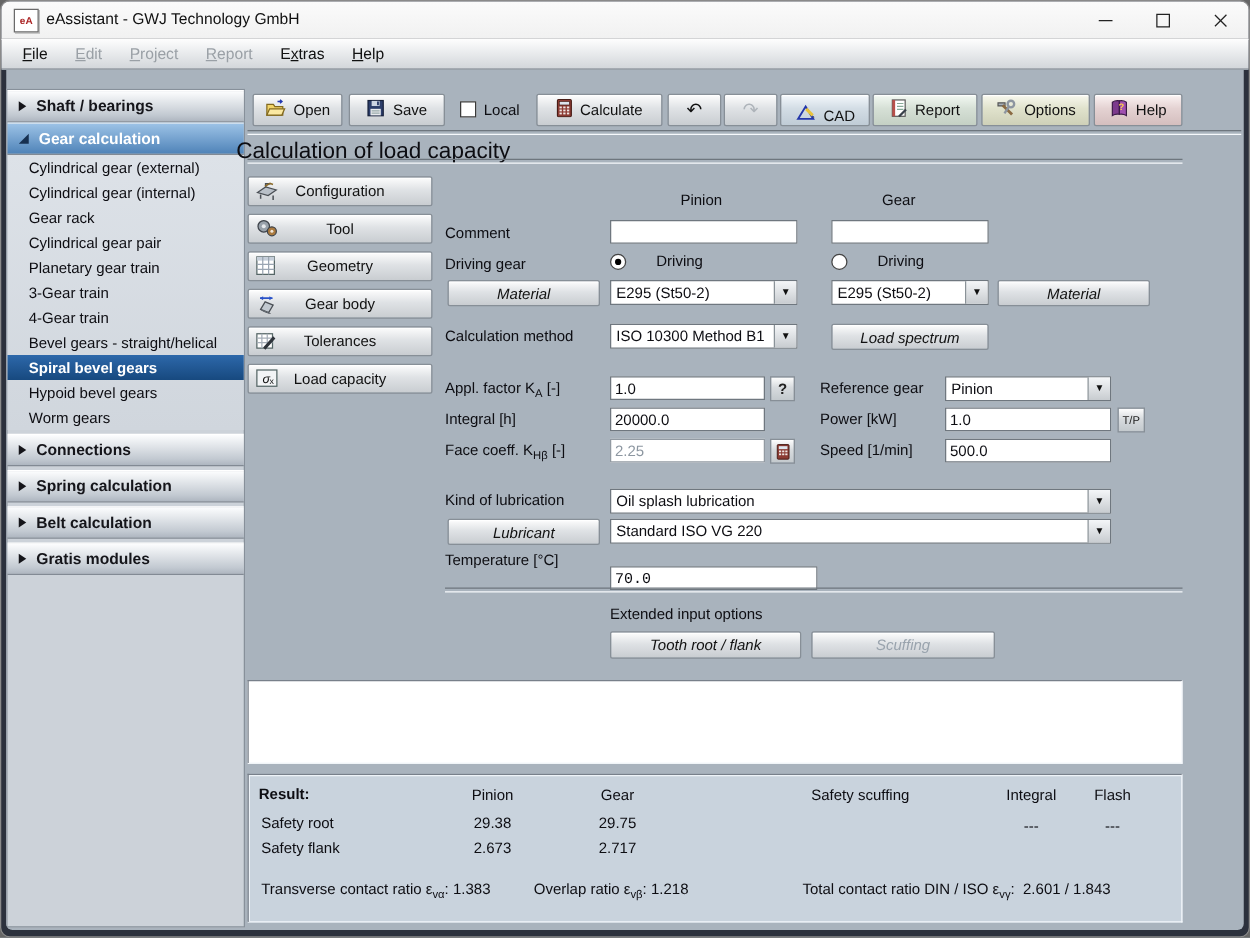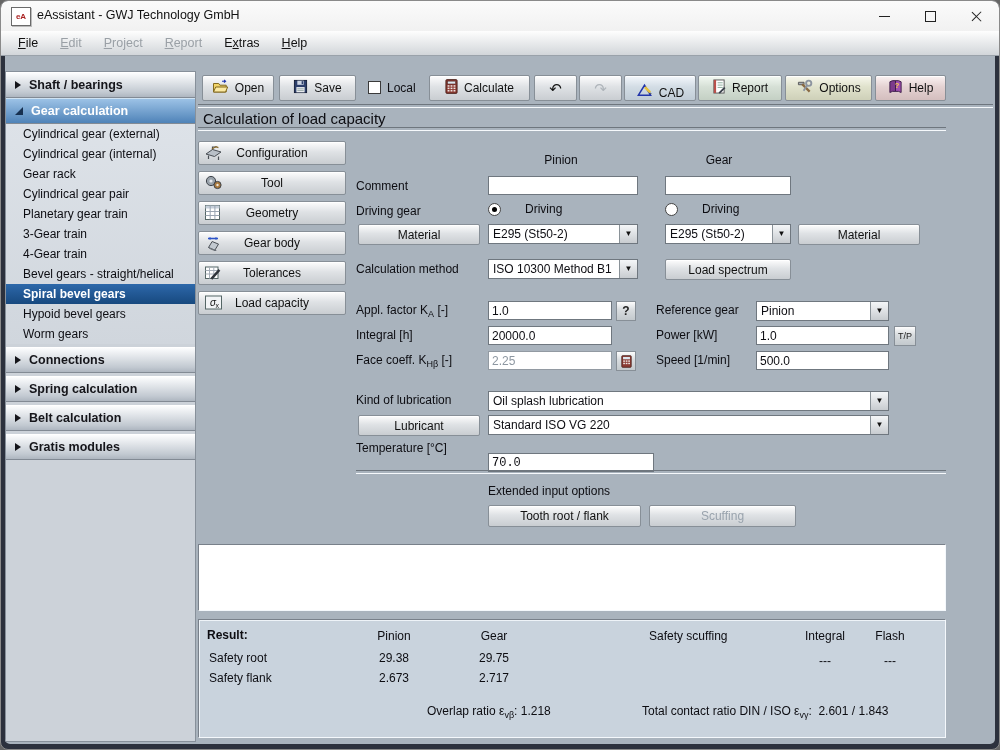--- a/index.html
+++ b/index.html
@@ -35,21 +35,21 @@
   .sb-item{height:20px;display:flex;align-items:center;padding-left:17px;font-size:12px;color:#0d0d12;box-sizing:border-box;white-space:nowrap;}
   .sb-item.selected{background:linear-gradient(180deg,#2d68aa,#17497f);color:#fff;font-weight:bold;}
   
   .tbtn,.navbtn,.fbtn{display:flex;align-items:center;justify-content:center;gap:6px;height:26px;border:1px solid #878f97;border-radius:2px;background:linear-gradient(180deg,#fdfdfd,#dfe2e5 45%,#c9cdd1);box-shadow:inset 0 1px 0 rgba(255,255,255,.9);font-size:12px;color:#111;box-sizing:border-box;white-space:nowrap;cursor:default;}
   .tbtn.tint-cad{background:linear-gradient(180deg,#f4f8fc,#d3dde5 45%,#c0ccd6);align-items:flex-end;}
   .tbtn.tint-report{background:linear-gradient(180deg,#f3f9f3,#d6e0d6 45%,#c4d0c4);}
   .tbtn.tint-options{background:linear-gradient(180deg,#f8f8ee,#e0e2cc 45%,#ced0b8);}
   .tbtn.tint-help{background:linear-gradient(180deg,#fbf3f3,#e4d2d2 45%,#d4bebe);}
   .navbtn{height:24px;width:148px;position:absolute;left:193px;}
   .navbtn .nicon{position:absolute;left:5px;top:2px;}
-  .fbtn{height:21px;}
+  .fbtn{height:21px;font-style:italic;}
   .fbtn.disabled{color:#99a3ad;}
   .arrow-glyph{font-size:15px;line-height:15px;}
   .arrow-glyph.off{color:#aeb4ba;}
   
   .lbl{font-size:12px;color:#0d0d12;white-space:nowrap;}
   .lbl sub{font-size:9px;}
   .inp{height:19px;box-sizing:border-box;border:1px solid #6f777f;font-family:"Liberation Sans",sans-serif;font-size:12px;padding:0 3px;background:#fff;color:#0d0d12;}
   .inp.dis{color:#8d97a1;border-color:#929aa2;}
   .dd{height:20px;background:#fff;border:1px solid #6f777f;display:flex;align-items:center;box-sizing:border-box;}
   .dd-text{flex:1;padding:0 4px;font-size:12px;white-space:nowrap;overflow:hidden;color:#0d0d12;}
@@ -220,21 +220,21 @@
       <span><svg width="15" height="15" viewBox="0 0 16 16">
             <path d="M2 3 q2.5-1.8 6-1.2 v11.4 q-3.5-.6-6 1.2 z" fill="#7c3a8c" stroke="#3a1a46"></path>
             <path d="M14 3 q-2.5-1.8-6-1.2 v11.4 q3.5-.6 6 1.2 z" fill="#a050b0" stroke="#3a1a46"></path>
             <text x="9.6" y="10" font-size="8" font-weight="bold" fill="#ffd24a" text-anchor="middle">?</text>
           </svg></span>
       <span>Help</span>
     </div>
 
     <div class="sep abs" style="left:193px;top:48px;width:795px"></div>
 
-    <div class="lbl abs" style="left:198px;top:54px;font-size:15px">Calculation of load capacity</div>
+    <div class="lbl abs" style="left:184px;top:54px;font-size:18px">Calculation of load capacity</div>
     <div class="sep abs" style="left:193px;top:71px;width:748px"></div>
 
     <div class="navbtn" style="top:85px">
       <span class="nicon"><svg width="19" height="17" viewBox="0 0 19 17">
             <path d="M2 10 l6.5-4.5 l8.5 2.5 l-6.5 4.5 z" fill="#b9c0c8" stroke="#4a4f55"></path>
             <path d="M4.5 15 v-3.4 M14.5 16 v-3.6 M8.5 6 V3 h4" fill="none" stroke="#4a4f55" stroke-width="1.2"></path>
             <path d="M8 5 l4-2.4 2.4 1" fill="none" stroke="#8a6a2a" stroke-width="1.2"></path>
           </svg></span>
       <span>Configuration</span>
     </div>
@@ -394,18 +394,19 @@
       <span class="rlbl" style="left:10px;top:31px">Safety root</span>
       <span class="rcell" style="left:150px;top:31px;width:90px">29.38</span>
       <span class="rcell" style="left:250px;top:31px;width:90px">29.75</span>
       <span class="rcell" style="left:592px;top:34px;width:68px">---</span>
       <span class="rcell" style="left:662px;top:34px;width:58px">---</span>
 
       <span class="rlbl" style="left:10px;top:51px">Safety flank</span>
       <span class="rcell" style="left:150px;top:51px;width:90px">2.673</span>
       <span class="rcell" style="left:250px;top:51px;width:90px">2.717</span>
 
+      <span class="rlbl" style="left:10px;top:84px"><span>Transverse contact ratio ε</span><sub>vα</sub><span>:</span>&nbsp;<span>1.383</span></span>
       <span class="rlbl" style="left:228px;top:84px"><span>Overlap ratio ε</span><sub>vβ</sub><span>:</span>&nbsp;<span>1.218</span></span>
       <span class="rlbl" style="left:443px;top:84px"><span>Total contact ratio DIN / ISO ε</span><sub>vγ</sub><span>:</span>&nbsp;&nbsp;<span>2.601  /  1.843</span></span>
     </div>
 
   </div>
 </div>
 
 </body></html>

